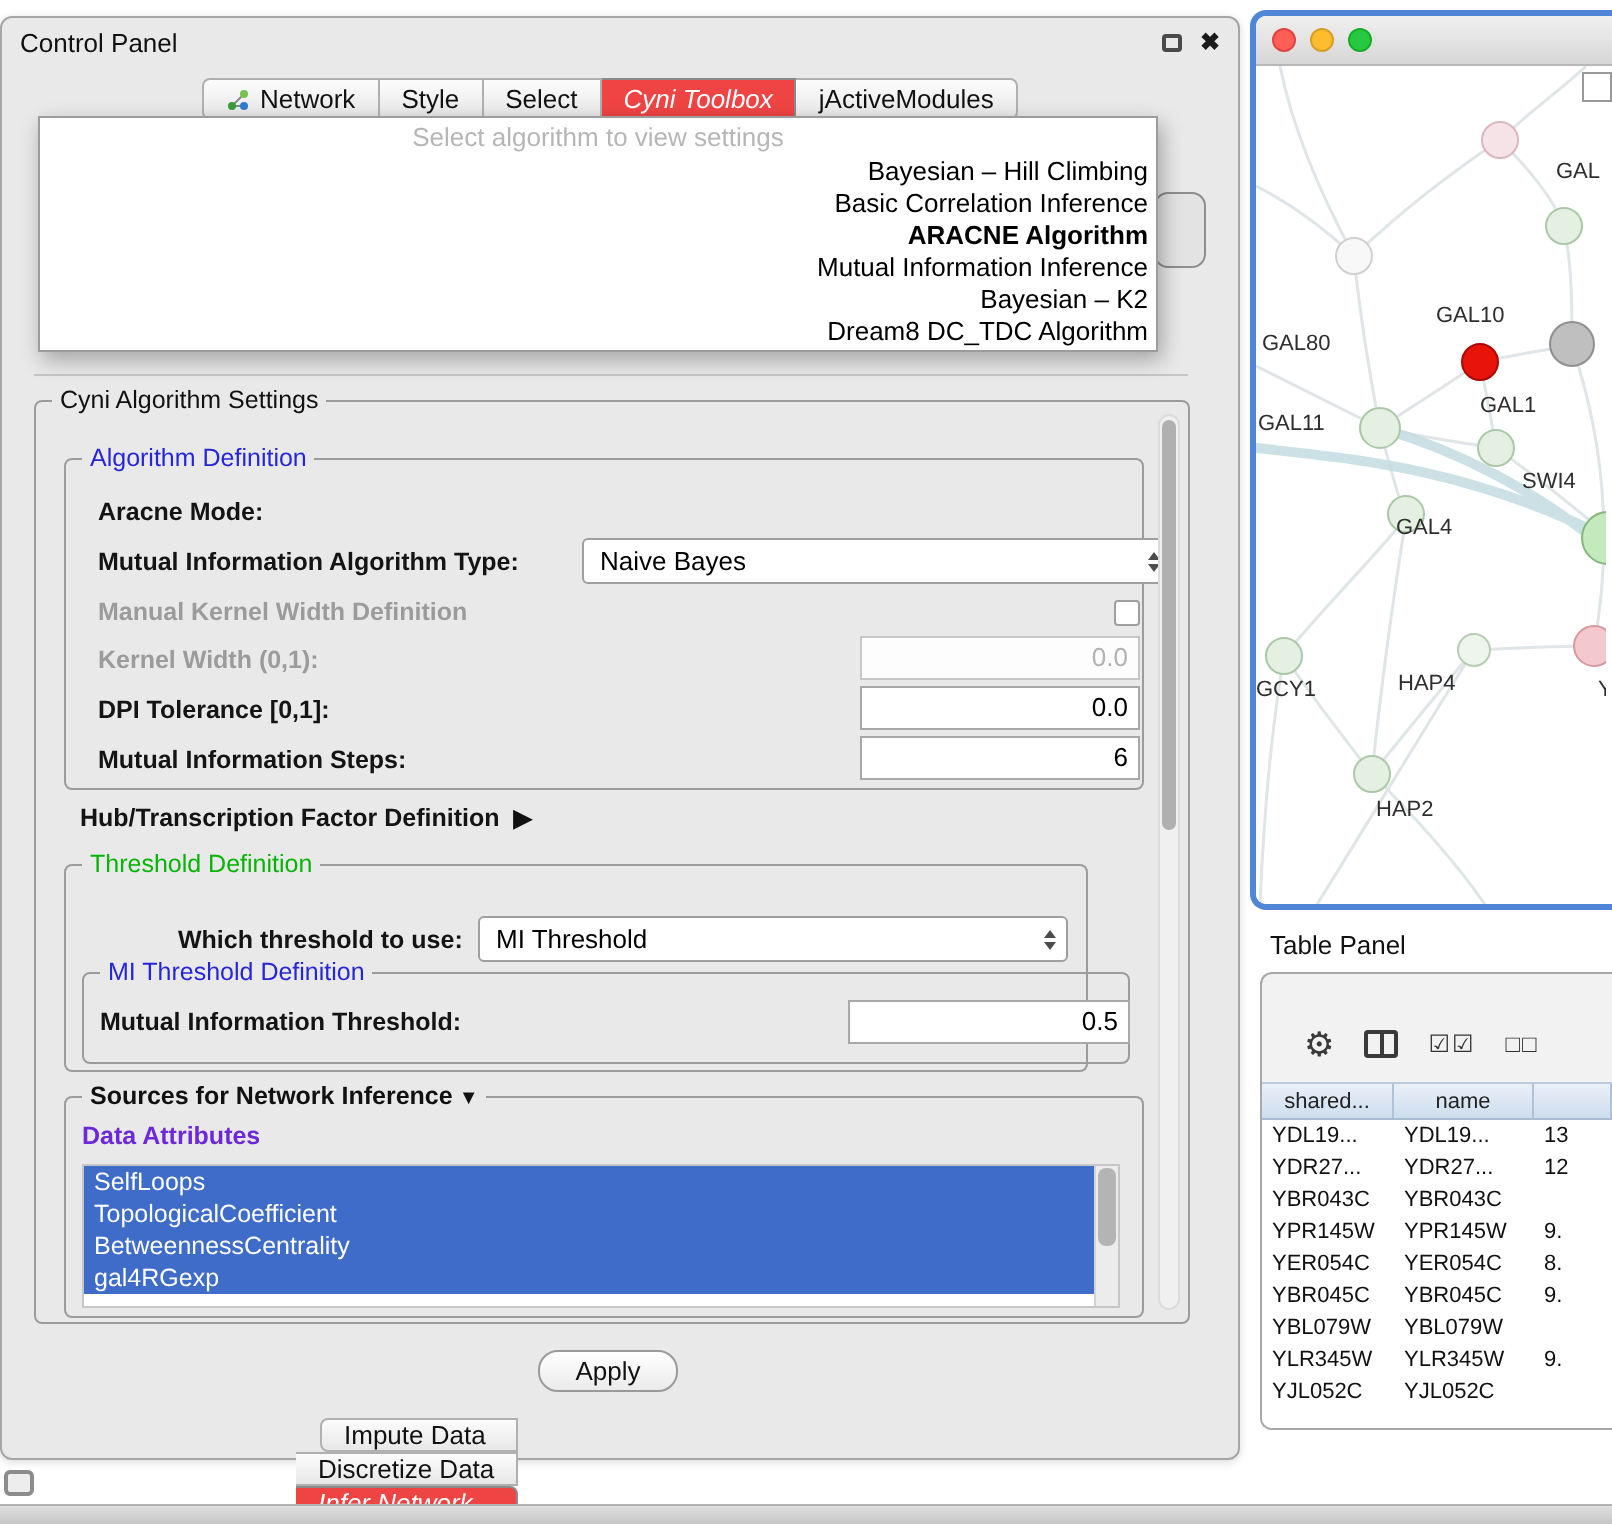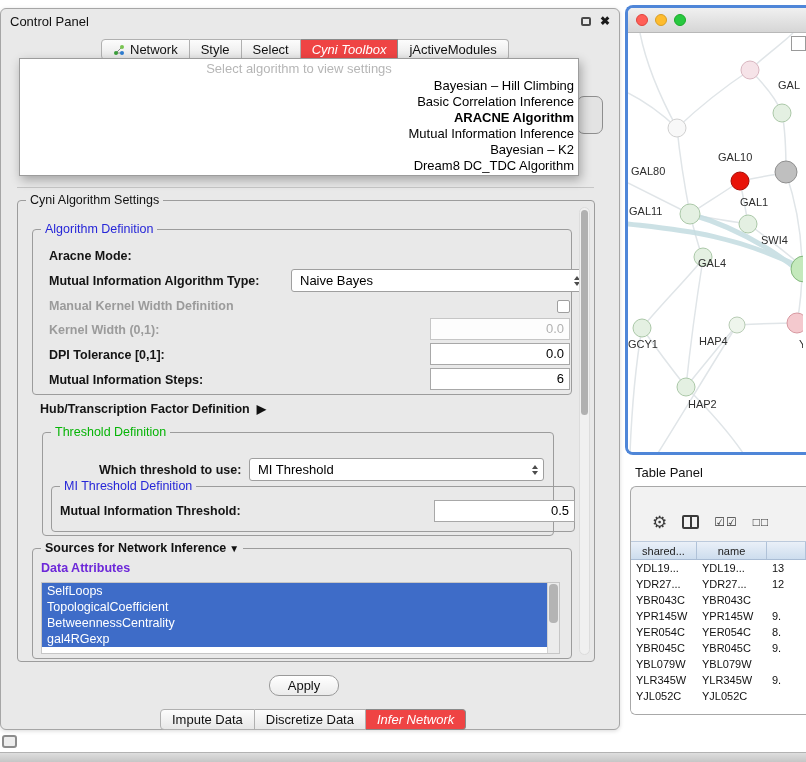--- a/index.html
+++ b/index.html
@@ -9,21 +9,21 @@
   
   .control-panel { position:absolute; left:0; top:8px; width:620px; height:722px;
     background:#e9e9e9; border:1px solid #a6a6a6; border-radius:6px; box-shadow:0 1px 4px rgba(0,0,0,.15); }
   .titlebar { height:24px; display:flex; align-items:center; padding:0 9px; }
   .win-title { font-size:13px; color:#111; }
   .win-controls { margin-left:auto; display:flex; gap:9px; align-items:center; }
   .float-btn { width:10px; height:9px; border:2px solid #4a4a4a; border-radius:2px; display:inline-block; }
   .close-btn { font-size:12px; font-weight:bold; color:#1a1a1a; line-height:12px; }
 
   .tabbar { position:absolute; left:88px; top:30px; display:flex; height:21px; }
-  .bottom-tabbar { position:absolute; left:147px; top:700px; display:flex; height:21px; }
+  .bottom-tabbar { position:absolute; left:147px; top:700px; display:flex; height:21px;flex-direction:column; }
   .tab { display:flex; align-items:center; gap:5px; padding:0 11px; font-size:13px; color:#111;
     background:linear-gradient(#fcfcfc,#e7e7e7); border:1px solid #b0b0b0; border-left:none; }
   .tab:first-child { border-left:1px solid #b0b0b0; border-radius:4px 0 0 4px;margin-left:12px; }
   .tab:last-child { border-radius:0 4px 4px 0; }
   .tab.active { background:#ef4444; color:#fff; border-color:#8a8a8a;font-style:italic; }
 
   
   .algo-popup { position:absolute; left:18px; top:49px; width:560px; height:118px; background:#fff;
     border:1px solid #9c9c9c; box-shadow:2px 4px 10px rgba(0,0,0,.3); z-index:20; }
   .popup-placeholder { text-align:center; color:#b6b6b6; font-size:13px; height:19px; line-height:19px; }
@@ -36,21 +36,21 @@
 
   
   .group { position:absolute; border:1px solid #9c9c9c; border-radius:4px; }
   .legend { position:absolute; top:-8px; left:8px; background:#e9e9e9; padding:0 4px; font-size:12.5px; white-space:nowrap; color:#111; }
   .legend.blue { color:#2626d8; }
   .legend.green { color:#06b406; }
   .legend.bold { font-weight:bold; }
 
   .settings-group { left:16px; top:191px; width:578px; height:462px; }
   .algo-group { left:14px; top:28px; width:540px; height:166px; }
-  .threshold-group { left:24px; top:231px; width:512px; height:104px;padding-left:40px; }
+  .threshold-group { left:14px; top:231px; width:512px; height:104px;padding-left:40px; }
   .mi-group { left:8px; top:53px; width:524px; height:46px; }
   .sources-group { left:14px; top:347px; width:540px; height:111px; }
 
   .form-label { position:absolute; font-size:12.5px; font-weight:bold; color:#141414; white-space:nowrap; line-height:16px; }
   .form-label.disabled { color:#9b9b9b; }
 
   .combo { position:absolute; background:#fff; border:1px solid #9f9f9f; border-radius:3px;
     font-size:13px; display:flex; align-items:center; padding-left:8px; height:23px; color:#000; }
   .combo .arrows { margin-left:auto; width:17px; align-self:stretch; display:flex; flex-direction:column;
     align-items:center; justify-content:center; gap:2px; }

